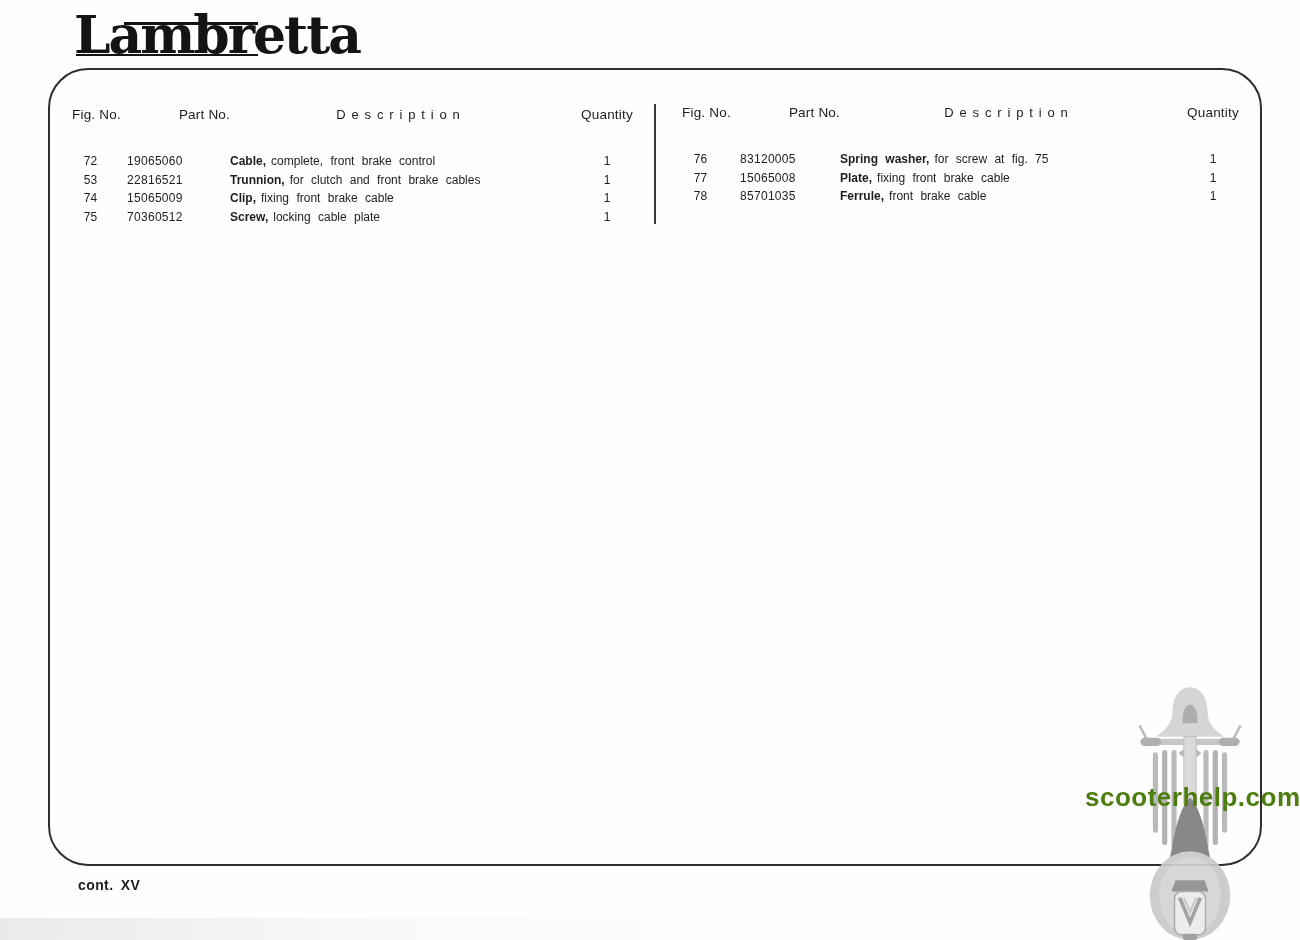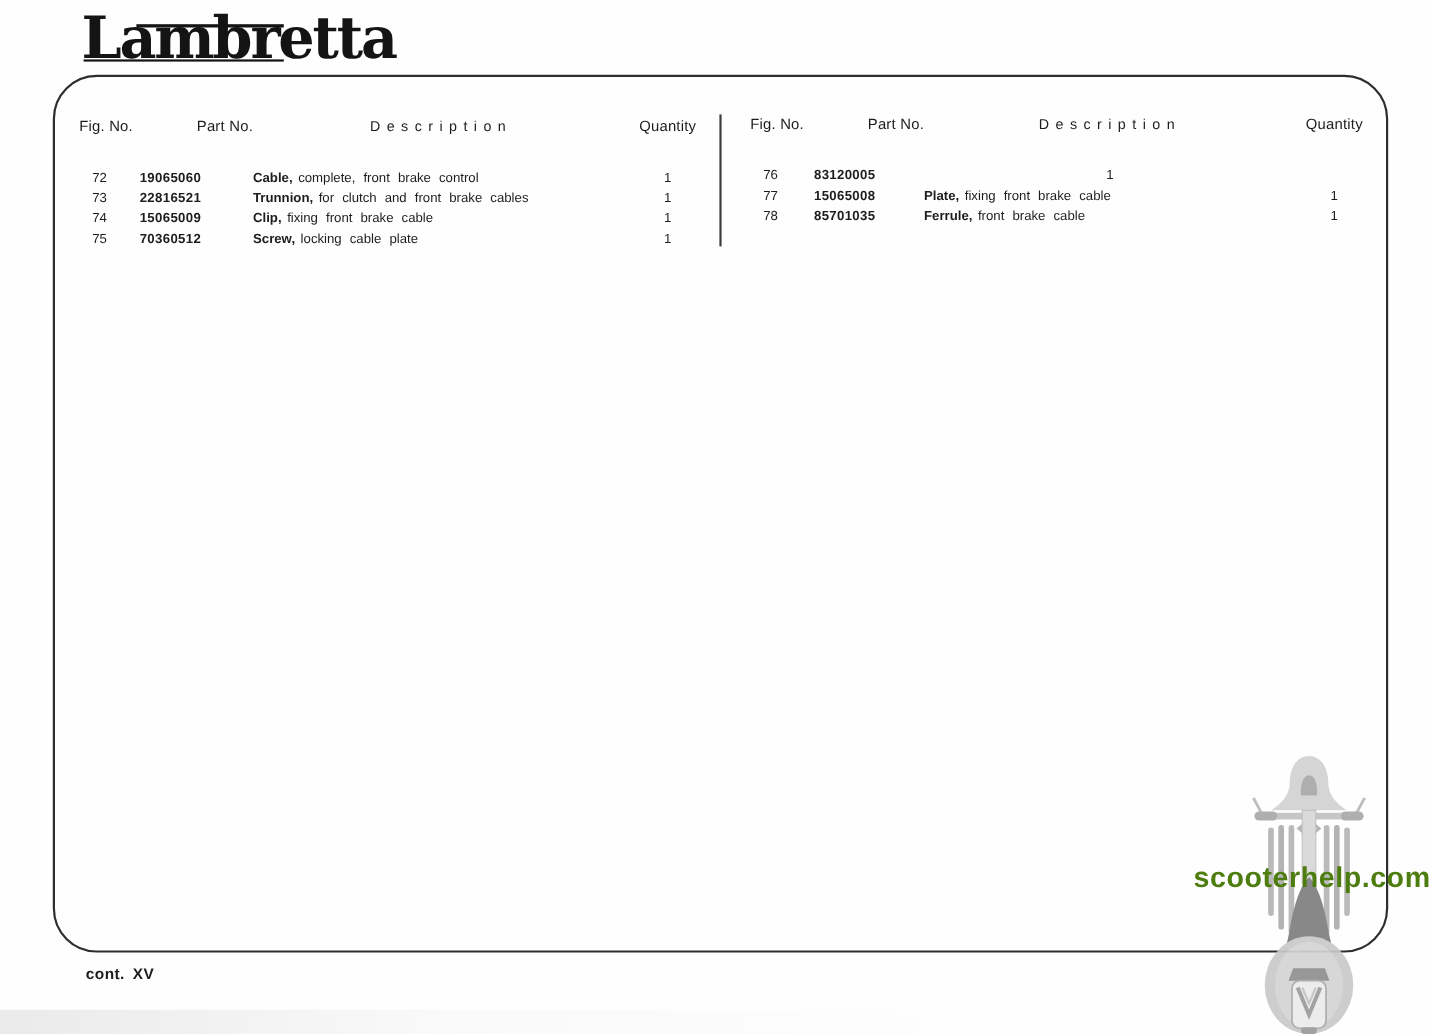--- a/index.html
+++ b/index.html
@@ -62,21 +62,21 @@
   }
   .thead { font-size:13.5px; line-height:20px; letter-spacing:.2px; }
   .h-fig  { text-align:left; padding-left:2px; }
   .h-part { text-align:right; padding-left:12px; }
   .h-desc { text-align:center; letter-spacing:.45em; font-size:13px; }
   .h-qty  { text-align:center; }
 
   .rows { margin-top:27px; }
   .row { font-size:12px; line-height:18.6px; word-spacing:4px; }
   .c-fig  { text-align:center; padding-right:14px; }
-  .c-part { text-align:left; padding-left:2px; font-weight:bold; letter-spacing:.3px; }
+  .c-part { text-align:left; padding-left:2px; font-weight:normal; letter-spacing:.3px; }
   .pane-right .c-part { padding-left:5px; }
   .c-desc { text-align:left; }
   .c-desc .lead { font-weight:bold; margin-right:.42em; }
   .c-qty  { text-align:center; }
 
   .vdivider {
     position:absolute; left:654px; top:104px; width:2px; height:120px;
     background:#3c3c3c; z-index:3;
   }
 
@@ -120,21 +120,21 @@
     <span class="h-qty">Quantity</span>
   </div>
   <div class="rows">
     <div class="row">
       <span class="c-fig">72</span>
       <span class="c-part">19065060</span>
       <span class="c-desc"><span class="lead">Cable,</span><span>complete, front brake control</span></span>
       <span class="c-qty">1</span>
     </div>
     <div class="row">
-      <span class="c-fig">73</span>
+      <span class="c-fig">53</span>
       <span class="c-part">22816521</span>
       <span class="c-desc"><span class="lead">Trunnion,</span><span>for clutch and front brake cables</span></span>
       <span class="c-qty">1</span>
     </div>
     <div class="row">
       <span class="c-fig">74</span>
       <span class="c-part">15065009</span>
       <span class="c-desc"><span class="lead">Clip,</span><span>fixing front brake cable</span></span>
       <span class="c-qty">1</span>
     </div>
@@ -153,20 +153,21 @@
   <div class="thead">
     <span class="h-fig">Fig. No.</span>
     <span class="h-part">Part No.</span>
     <span class="h-desc">Description</span>
     <span class="h-qty">Quantity</span>
   </div>
   <div class="rows">
     <div class="row">
       <span class="c-fig">76</span>
       <span class="c-part">83120005</span>
+      <span class="c-desc"><span class="lead">Spring washer,</span><span>for screw at fig. 75</span></span>
       <span class="c-qty">1</span>
     </div>
     <div class="row">
       <span class="c-fig">77</span>
       <span class="c-part">15065008</span>
       <span class="c-desc"><span class="lead">Plate,</span><span>fixing front brake cable</span></span>
       <span class="c-qty">1</span>
     </div>
     <div class="row">
       <span class="c-fig">78</span>

